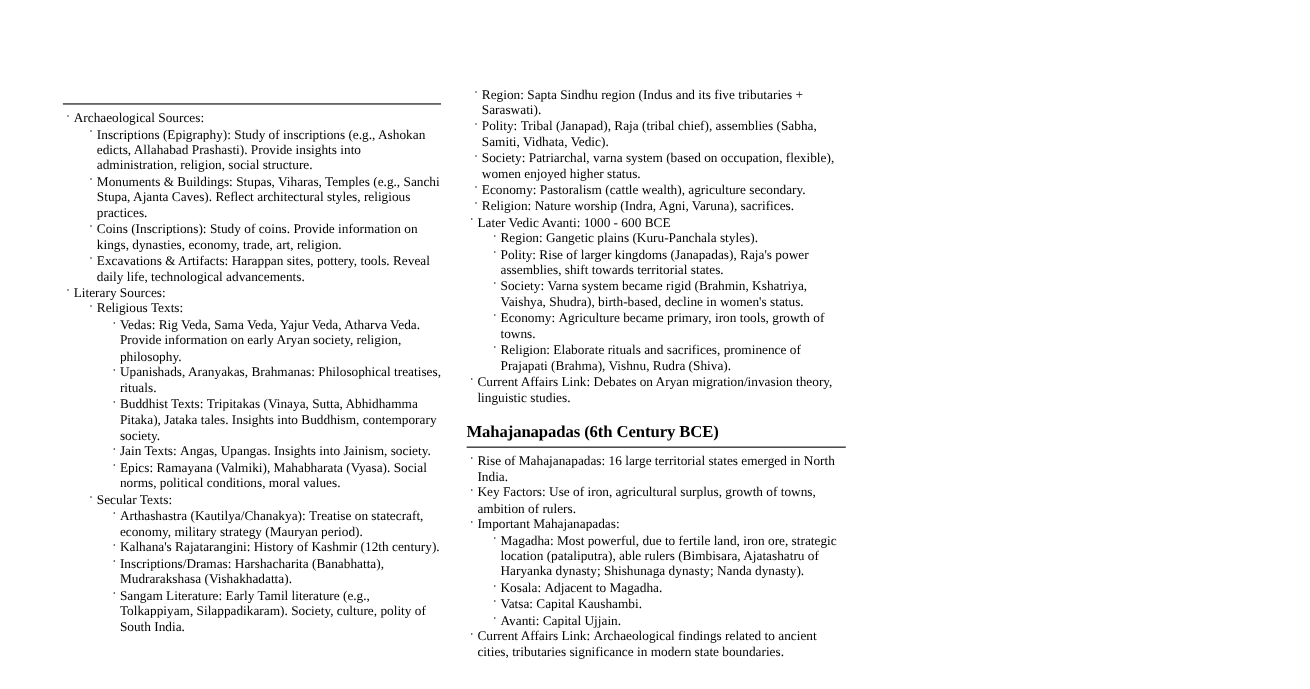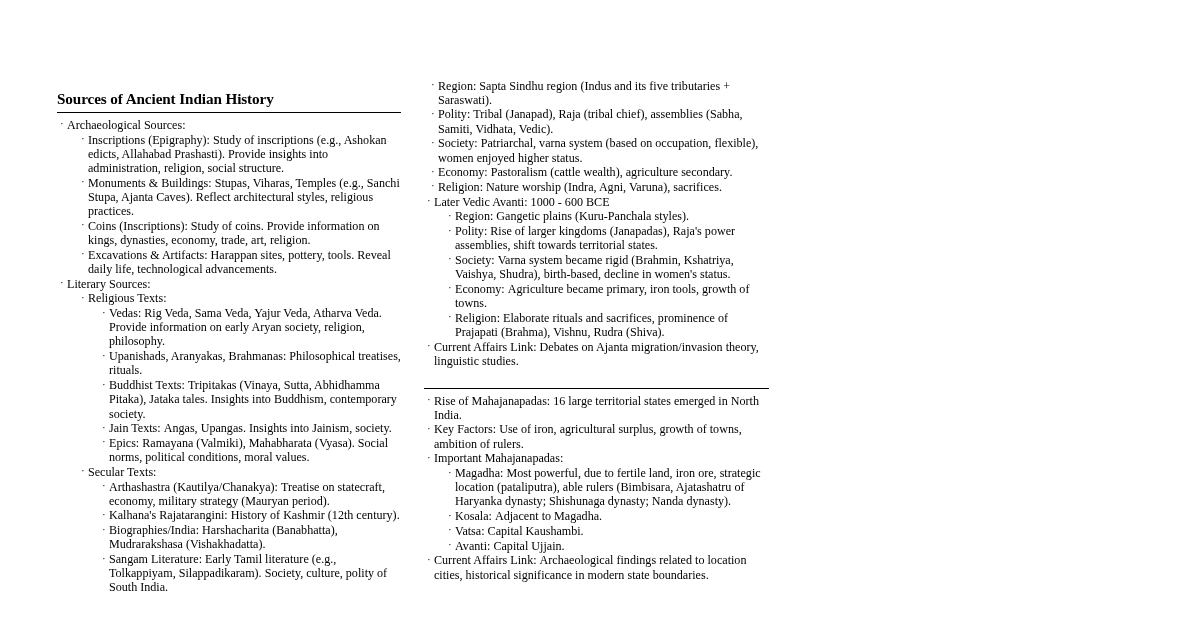--- a/index.html
+++ b/index.html
@@ -83,21 +83,20 @@
   .head-offset-right { padding-top: 78px; }
 </style>
 </head>
 <body>
 
 <div class="page">
 
   <div class="col col-left">
     <div class="head-offset-left"></div>
 
-    <h2 class="sec-title">Sources of Ancient Indian History</h2>
     <hr class="sec-rule">
 
     <ul class="lvl l1">
 
       <li>
         <span class="bul">·</span>
         <span class="lead">Archaeological Sources:</span>
         <ul class="lvl l2">
           <li>
             <span class="bul">·</span>
@@ -170,21 +169,21 @@
                 <span class="lead">Arthashastra (Kautilya/Chanakya): </span>
                 <span class="txt">Treatise on statecraft, economy, military strategy (Mauryan period).</span>
               </li>
               <li class="gap-sm">
                 <span class="bul">·</span>
                 <span class="lead">Kalhana's Rajatarangini: </span>
                 <span class="txt">History of Kashmir (12th century).</span>
               </li>
               <li class="gap-sm">
                 <span class="bul">·</span>
-                <span class="lead">Biographies/India: </span>
+                <span class="lead">Inscriptions/Dramas: </span>
                 <span class="txt">Harshacharita (Banabhatta), Mudrarakshasa (Vishakhadatta).</span>
               </li>
               <li class="gap-sm">
                 <span class="bul">·</span>
                 <span class="lead">Sangam Literature: </span>
                 <span class="txt">Early Tamil literature (e.g., Tolkappiyam, Silappadikaram). Society, culture, polity of South India.</span>
               </li>
             </ul>
           </li>
         </ul>
@@ -257,26 +256,27 @@
             <span class="bul">·</span>
             <span class="lead">Religion: </span>
             <span class="txt">Elaborate rituals and sacrifices, prominence of Prajapati (Brahma), Vishnu, Rudra (Shiva).</span>
           </li>
         </ul>
       </li>
 
       <li>
         <span class="bul">·</span>
         <span class="lead">Current Affairs Link: </span>
-        <span class="txt">Debates on Ajanta migration/invasion theory, linguistic studies.</span>
+        <span class="txt">Debates on Aryan migration/invasion theory, linguistic studies.</span>
       </li>
     </ul>
 
     <div class="sec-gap"></div>
 
+    <h2 class="sec-title">Mahajanapadas (6th Century BCE)</h2>
     <hr class="sec-rule">
 
     <ul class="lvl l1">
       <li class="gap-sm">
         <span class="bul">·</span>
         <span class="lead">Rise of Mahajanapadas: </span>
         <span class="txt">16 large territorial states emerged in North India.</span>
       </li>
       <li class="gap-sm">
         <span class="bul">·</span>
@@ -306,18 +306,18 @@
           <li>
             <span class="bul">·</span>
             <span class="lead">Avanti: </span>
             <span class="txt">Capital Ujjain.</span>
           </li>
         </ul>
       </li>
       <li>
         <span class="bul">·</span>
         <span class="lead">Current Affairs Link: </span>
-        <span class="txt">Archaeological findings related to location cities, historical significance in modern state boundaries.</span>
+        <span class="txt">Archaeological findings related to ancient cities, tributaries significance in modern state boundaries.</span>
       </li>
     </ul>
   </div>
 
 </div>
 
 </body></html>

